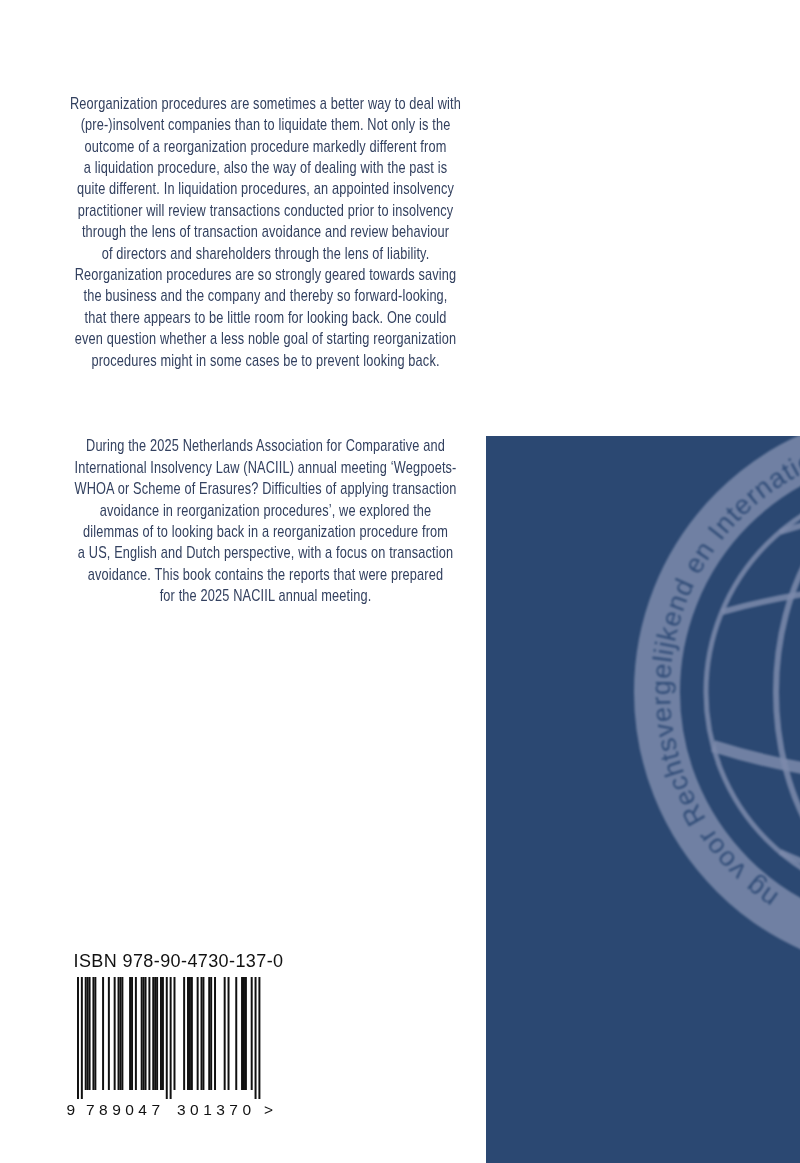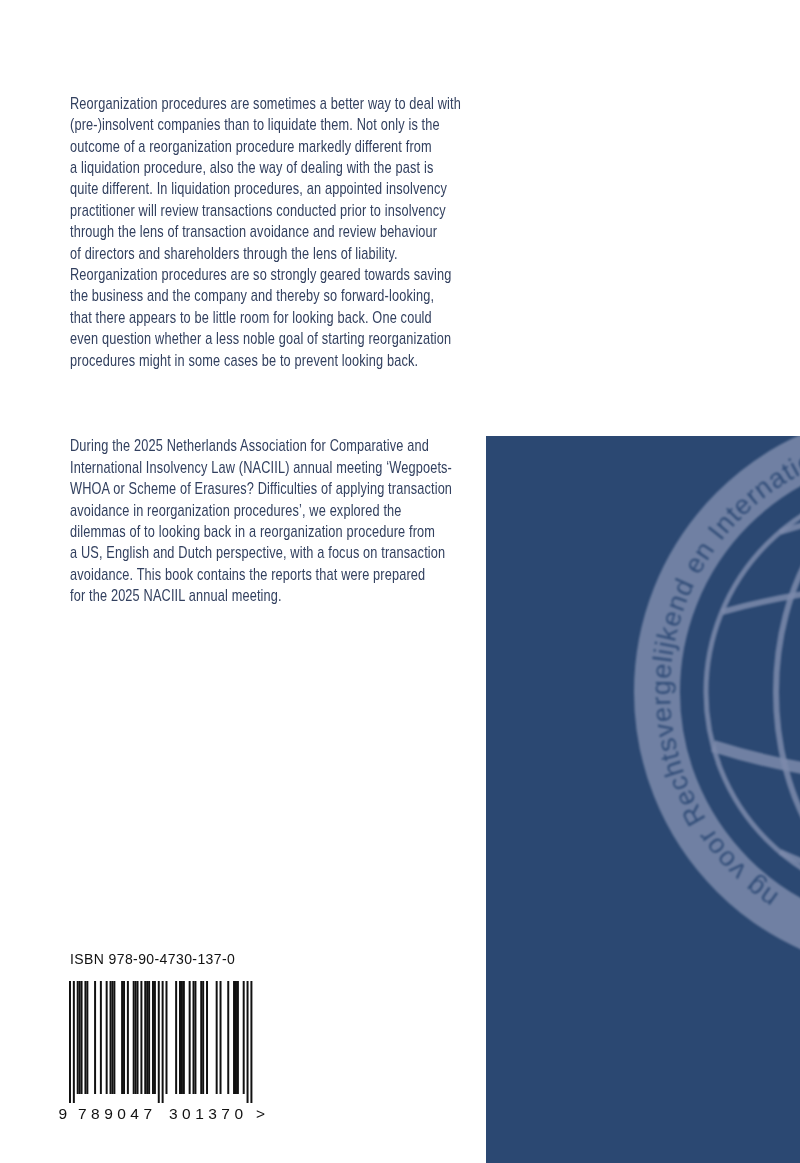--- a/index.html
+++ b/index.html
@@ -3,21 +3,21 @@
 <meta charset="utf-8">
 <style>
   html,body{margin:0;padding:0;}
   body{
     width:800px;height:1163px;
     background:#ffffff;
     font-family:"Liberation Sans",sans-serif;
     overflow:hidden;
   }
   .cover{
-    position:relative;width:800px;height:1163px;background:#ffffff;overflow:hidden;
+    position:relative;width:800px;height:1163px;background:#ffffff;overflow:hidden;text-align:center;
   }
   
   .blurb{
     position:absolute;left:70px;top:50px;
     color:#32405f;
     font-size:17px;line-height:21.4px;
     white-space:pre;
     transform:scaleX(0.75);
     transform-origin:0 0;
     letter-spacing:0.2px;
@@ -28,22 +28,22 @@
     position:absolute;left:486px;top:436px;width:314px;height:727px;
     background:#2b4872;overflow:hidden;
   }
   .panel svg{position:absolute;left:0;top:0;}
   
   .isbn-block{
     position:absolute;left:57px;top:951px;width:230px;
   }
   .isbn-label{
     padding-left:13px;
-    font-size:14px;letter-spacing:0.4px;color:#111111;
-    margin-bottom:14px;
+    font-size:18px;letter-spacing:0.4px;color:#111111;
+    margin-bottom:5px;
   }
   .barcode-digits{
     font-family:"Liberation Sans",sans-serif;
     font-size:15.5px;fill:#111111;
   }
 </style>
 </head>
 <body>
 
 <div class="cover">

